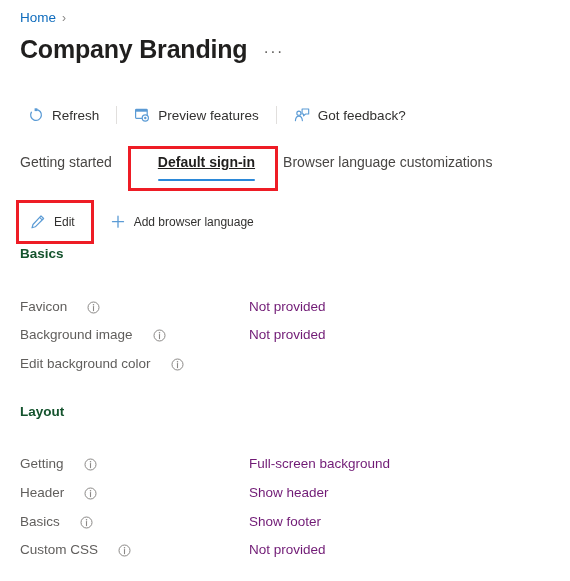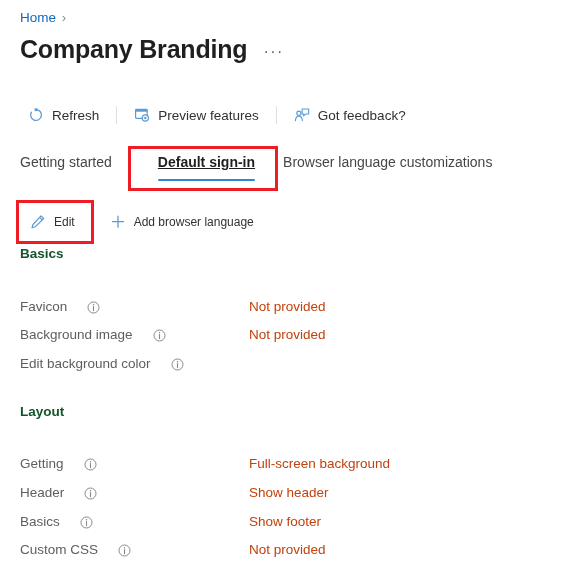--- a/index.html
+++ b/index.html
@@ -170,21 +170,21 @@
   }
   .prop-label {
     width: 229px;
     flex: 0 0 229px;
     color: #605e5c;
     display: flex;
     align-items: center;
     gap: 20px;
   }
   .prop-value {
-    color: #c2410c;
+    color: #701a75;
   }
   .info-icon {
     width: 13px;
     height: 13px;
     flex: 0 0 auto;
     display: inline-flex;
     align-items: center;
     justify-content: center;
     cursor: pointer;
   }

